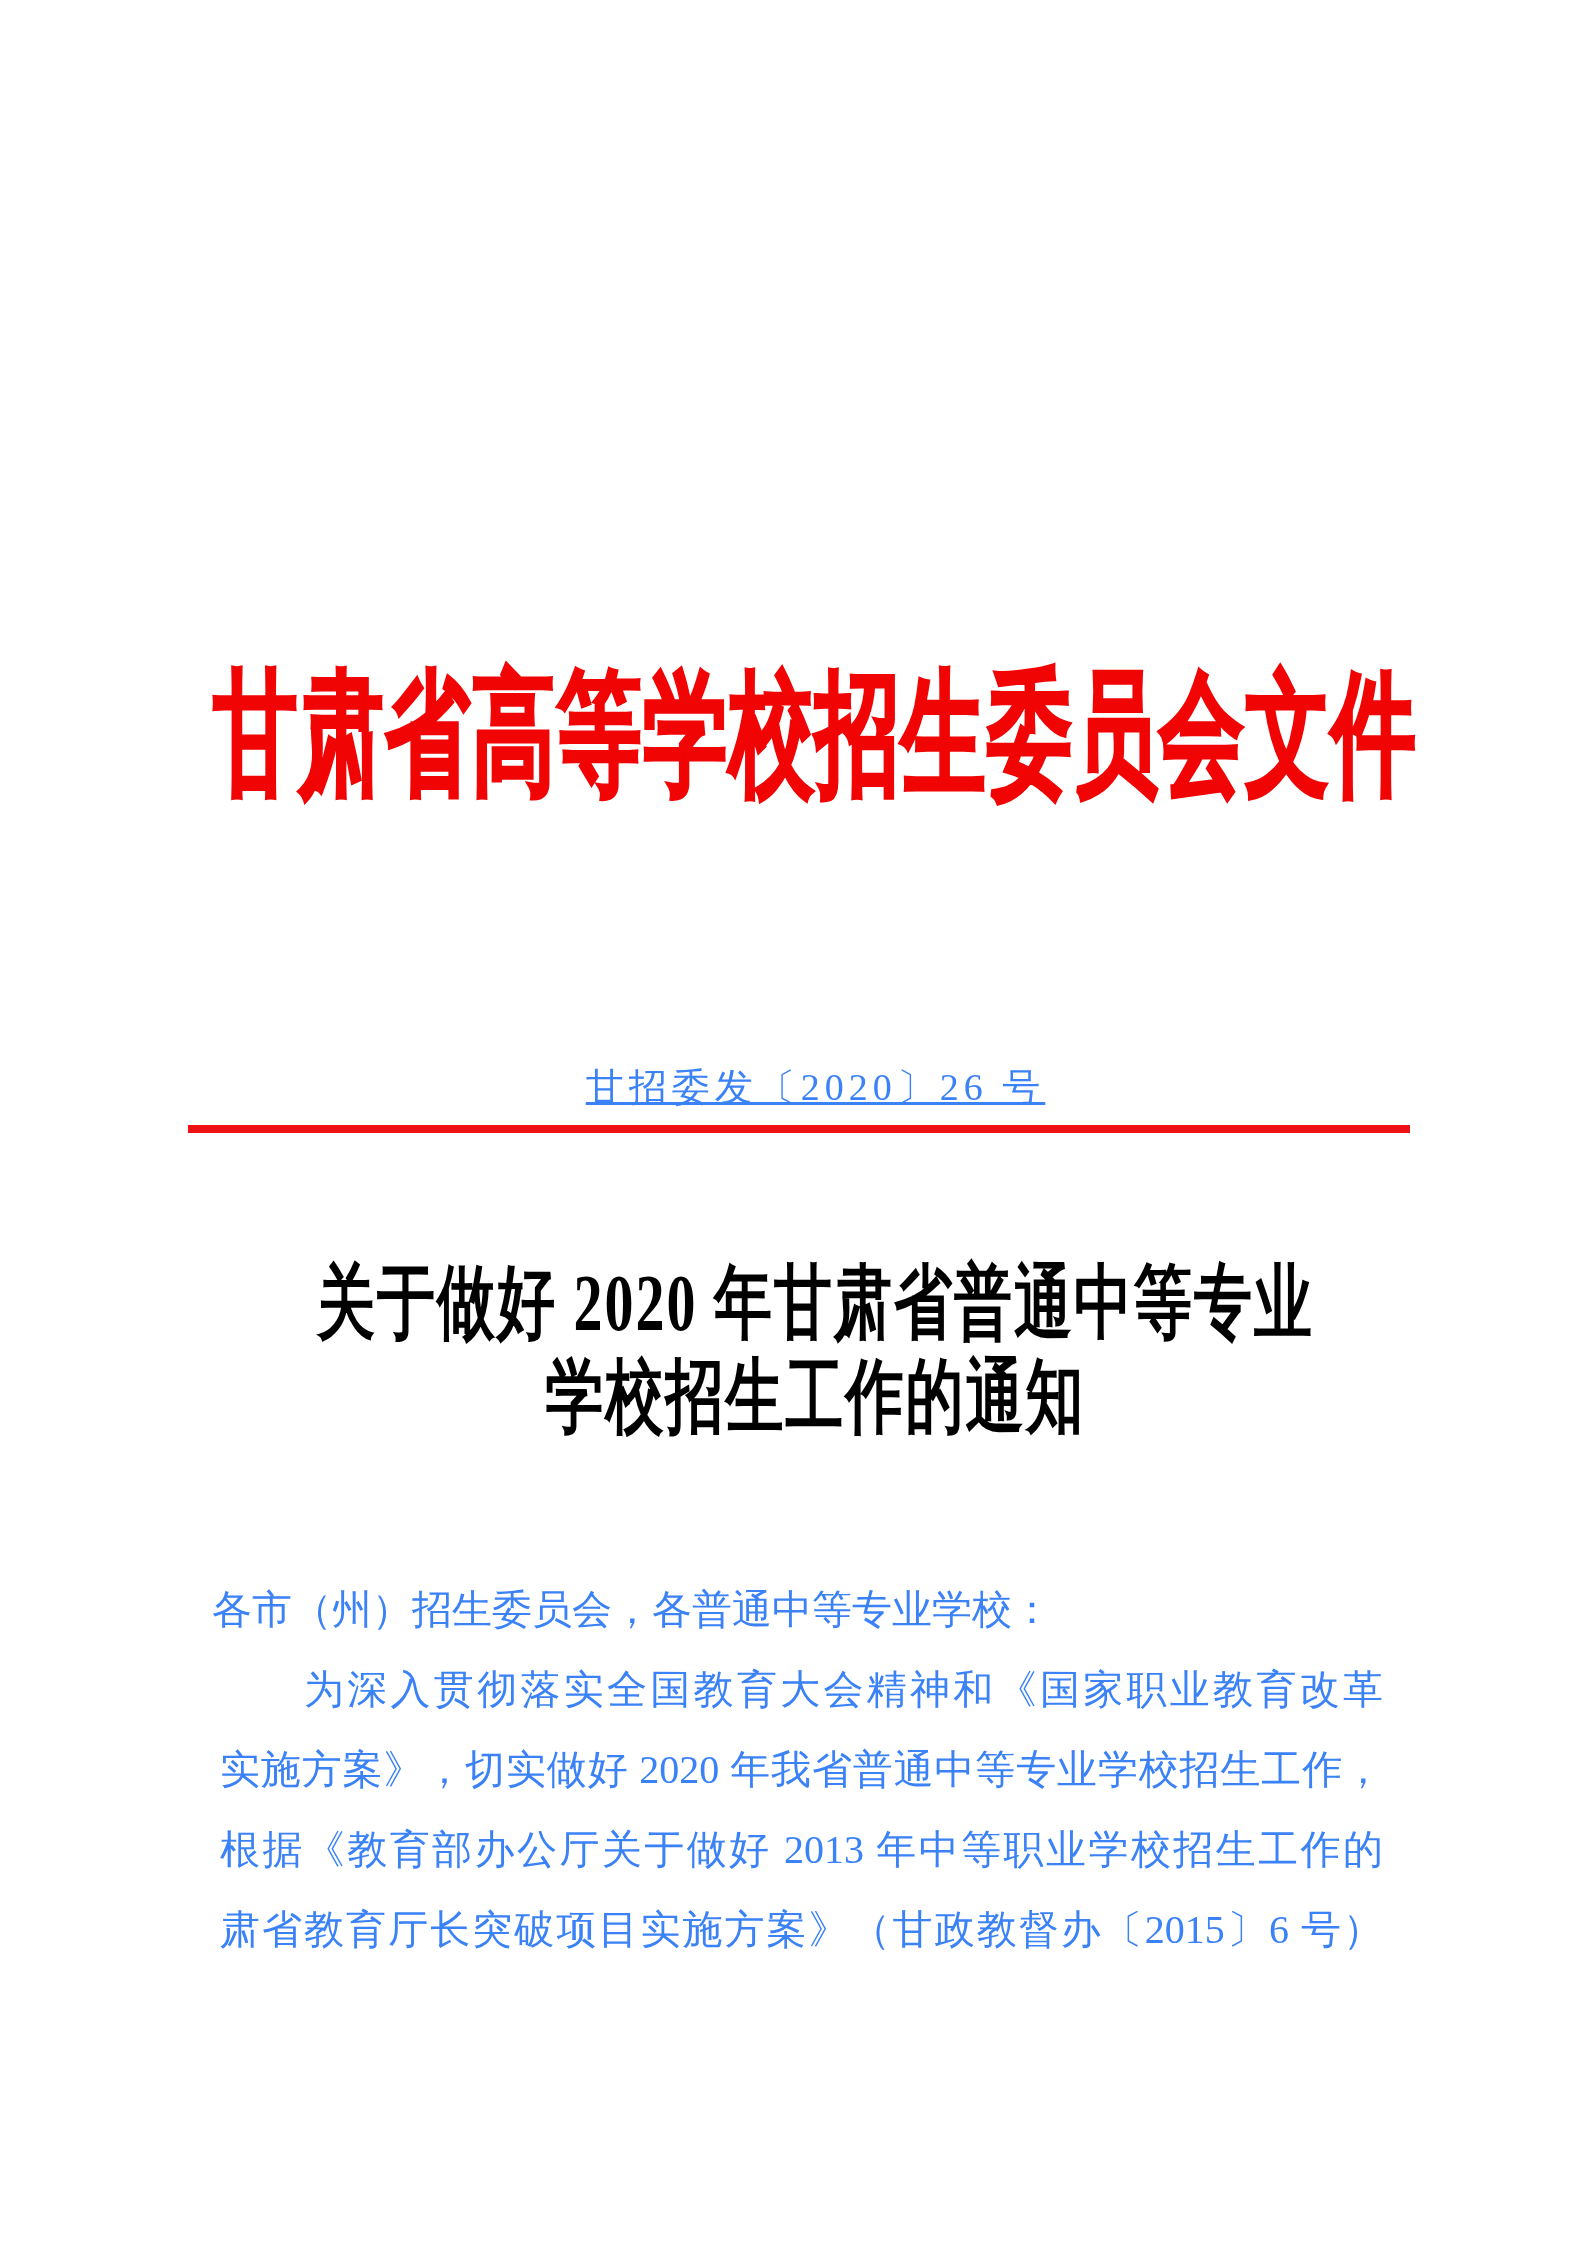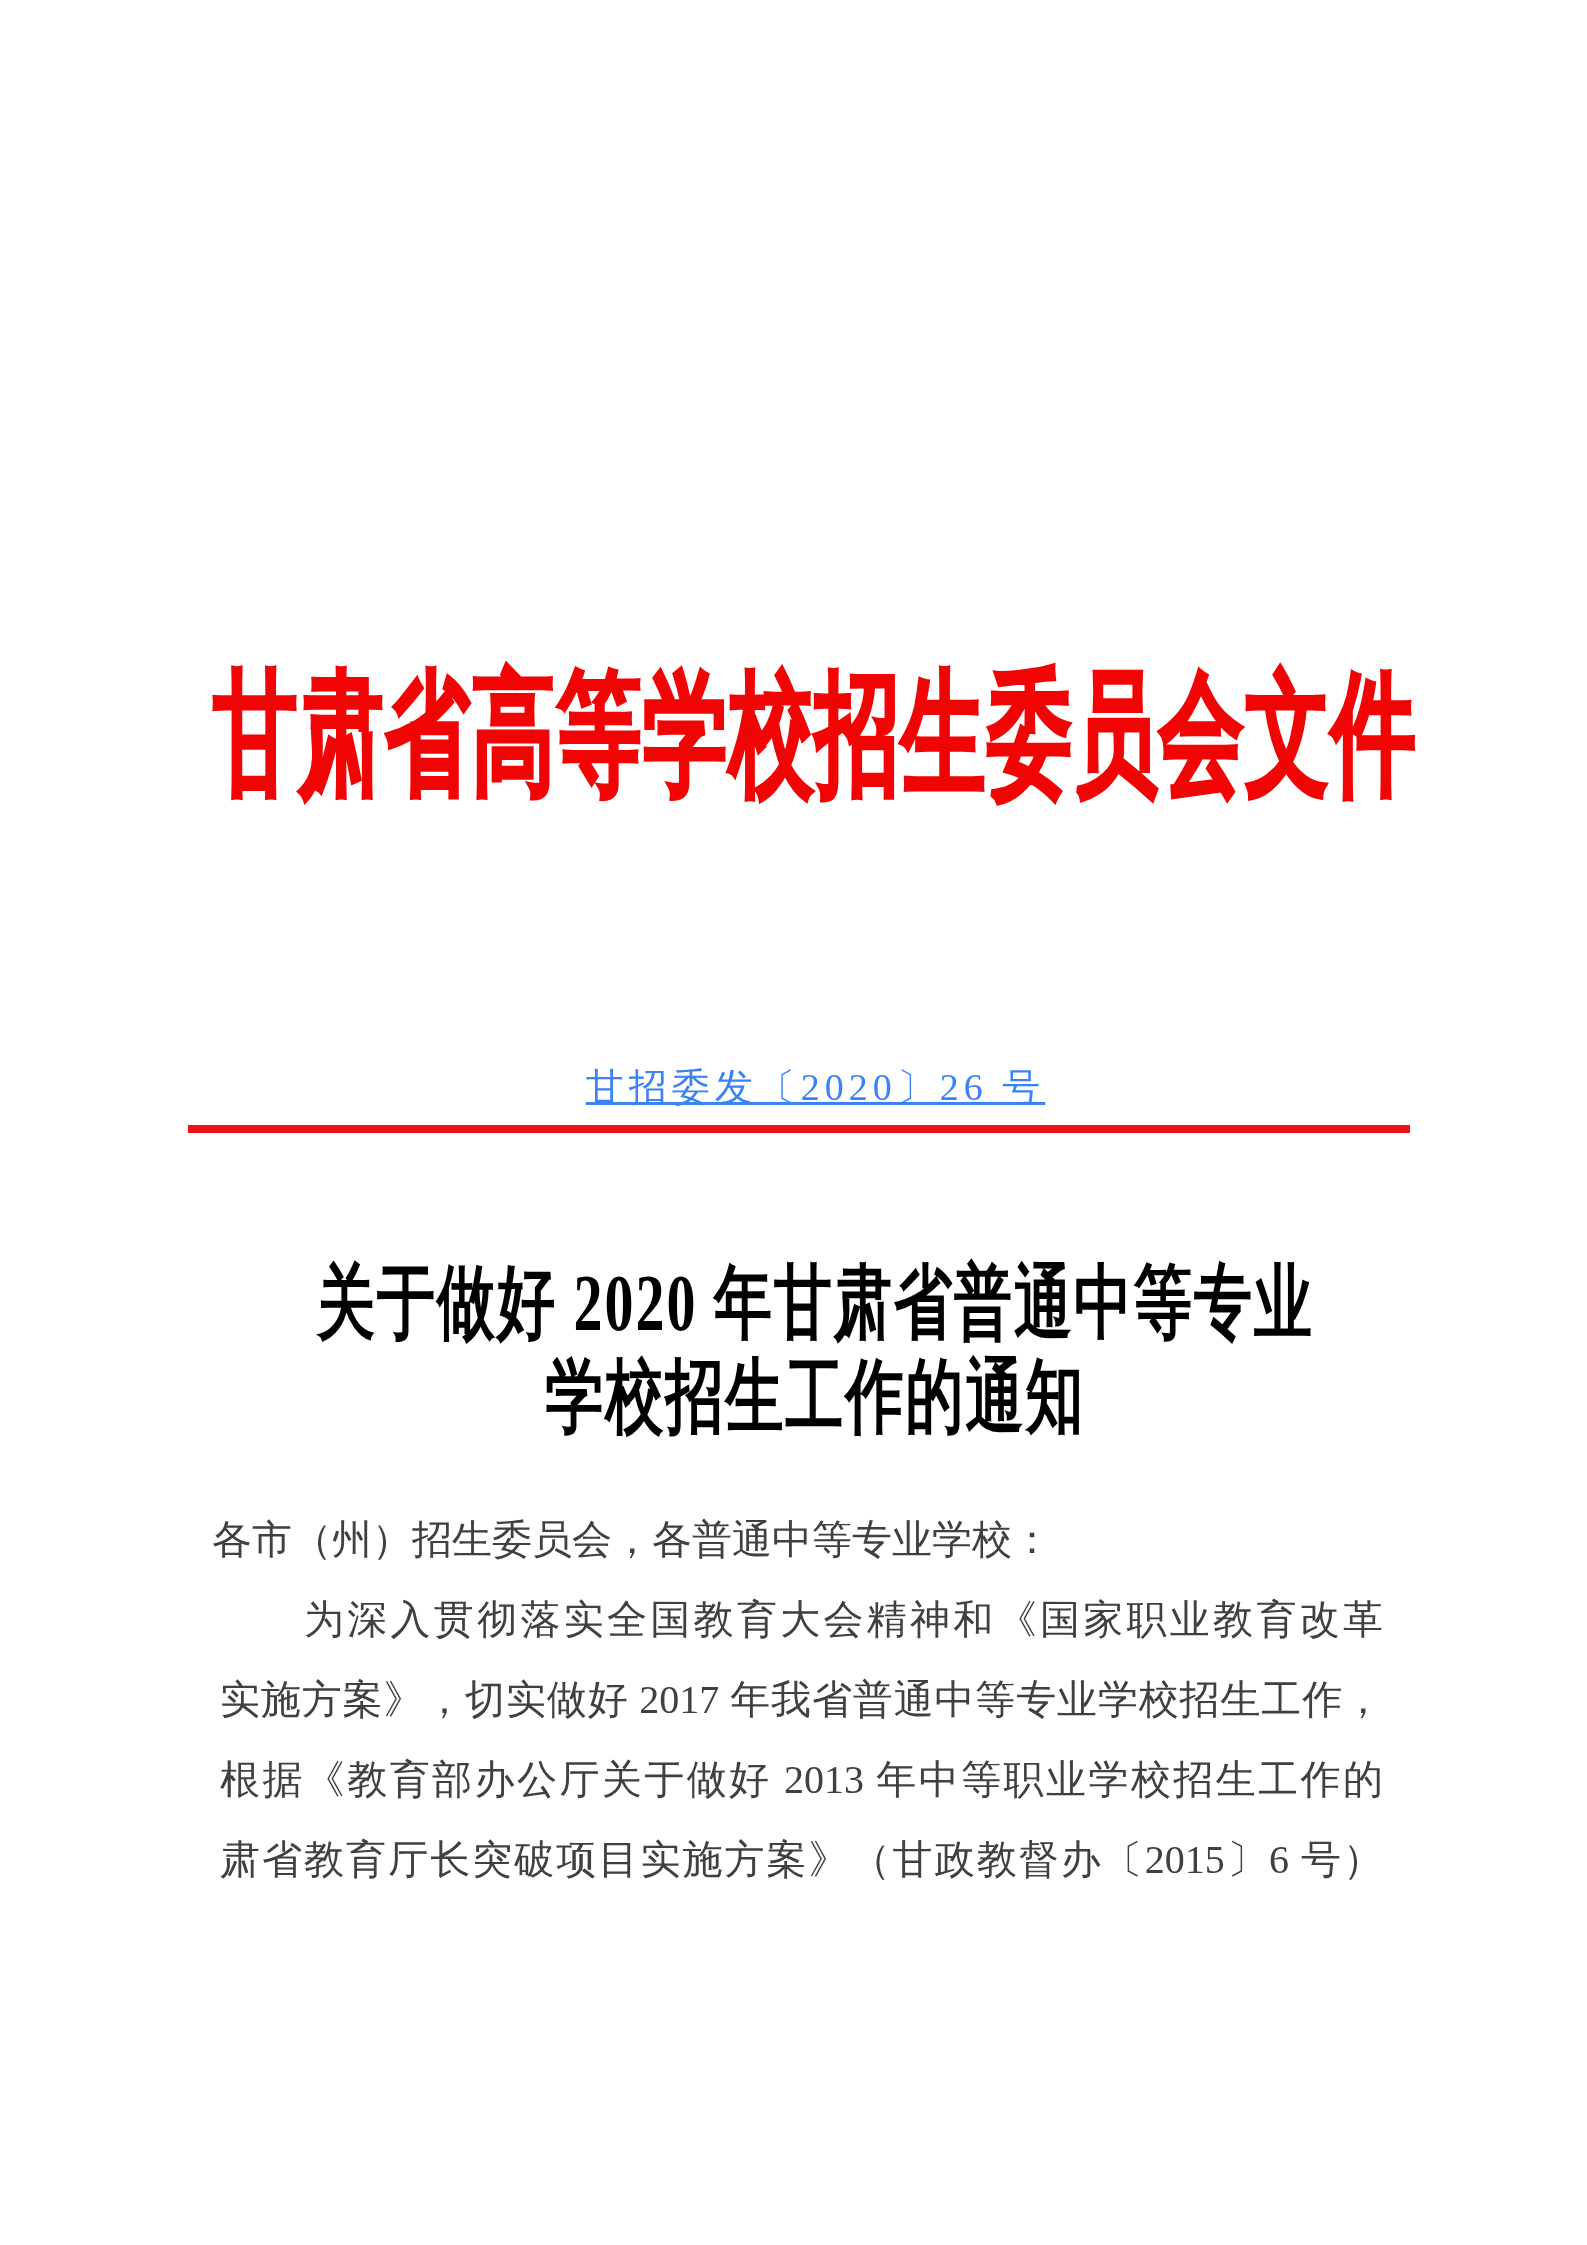--- a/index.html
+++ b/index.html
@@ -69,25 +69,25 @@
     line-height: 67px;
     color: #000000;
     transform: scaleY(1.4);
     transform-origin: 50% 0;
     white-space: nowrap;
   }
   
   .body-block {
     position: absolute;
     left: 212px;
-    top: 1500px;
+    top: 1570px;
     width: 1163px;
     font-size: 40px;
     line-height: 80px;
-    color: #404040;
+    color: #3b82f6;
   }
   .body-block .line {
     width: 100%;
   }
   .body-block .just {
     text-align: justify;
     text-align-last: justify;
     margin-left: 8px;
   }
   .body-block .indent {
@@ -106,18 +106,18 @@
   <div class="rule"></div>
 
   <div class="title">
     <div>关于做好 2020 年甘肃省普通中等专业</div>
     <div>学校招生工作的通知</div>
   </div>
 
   <div class="body-block">
     <div class="line">各市（州）招生委员会，各普通中等专业学校：</div>
     <div class="line just indent">为深入贯彻落实全国教育大会精神和《国家职业教育改革</div>
-    <div class="line just">实施方案》，切实做好 2017 年我省普通中等专业学校招生工作，</div>
+    <div class="line just">实施方案》，切实做好 2020 年我省普通中等专业学校招生工作，</div>
     <div class="line just">根据《教育部办公厅关于做好 2013 年中等职业学校招生工作的</div>
     <div class="line just">肃省教育厅长突破项目实施方案》（甘政教督办〔2015〕6 号）</div>
   </div>
 
 </div>
 
 </body></html>

